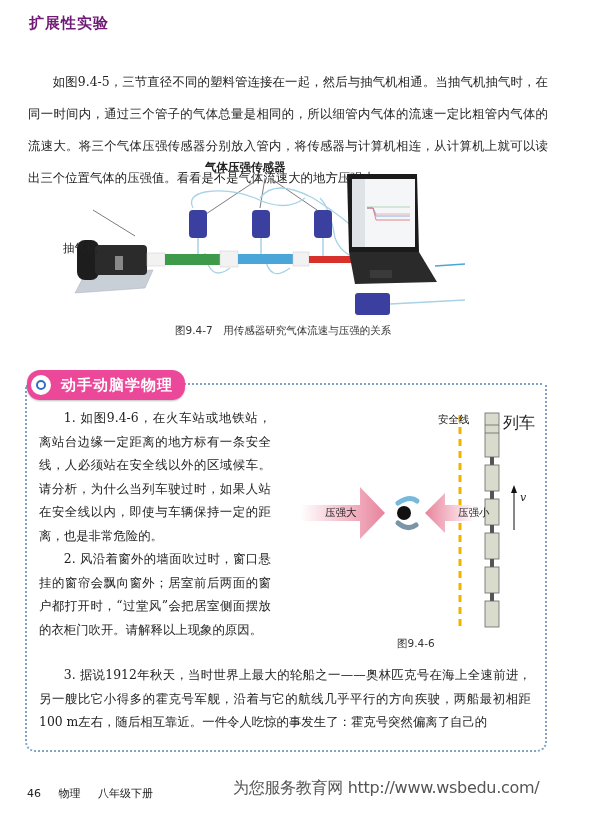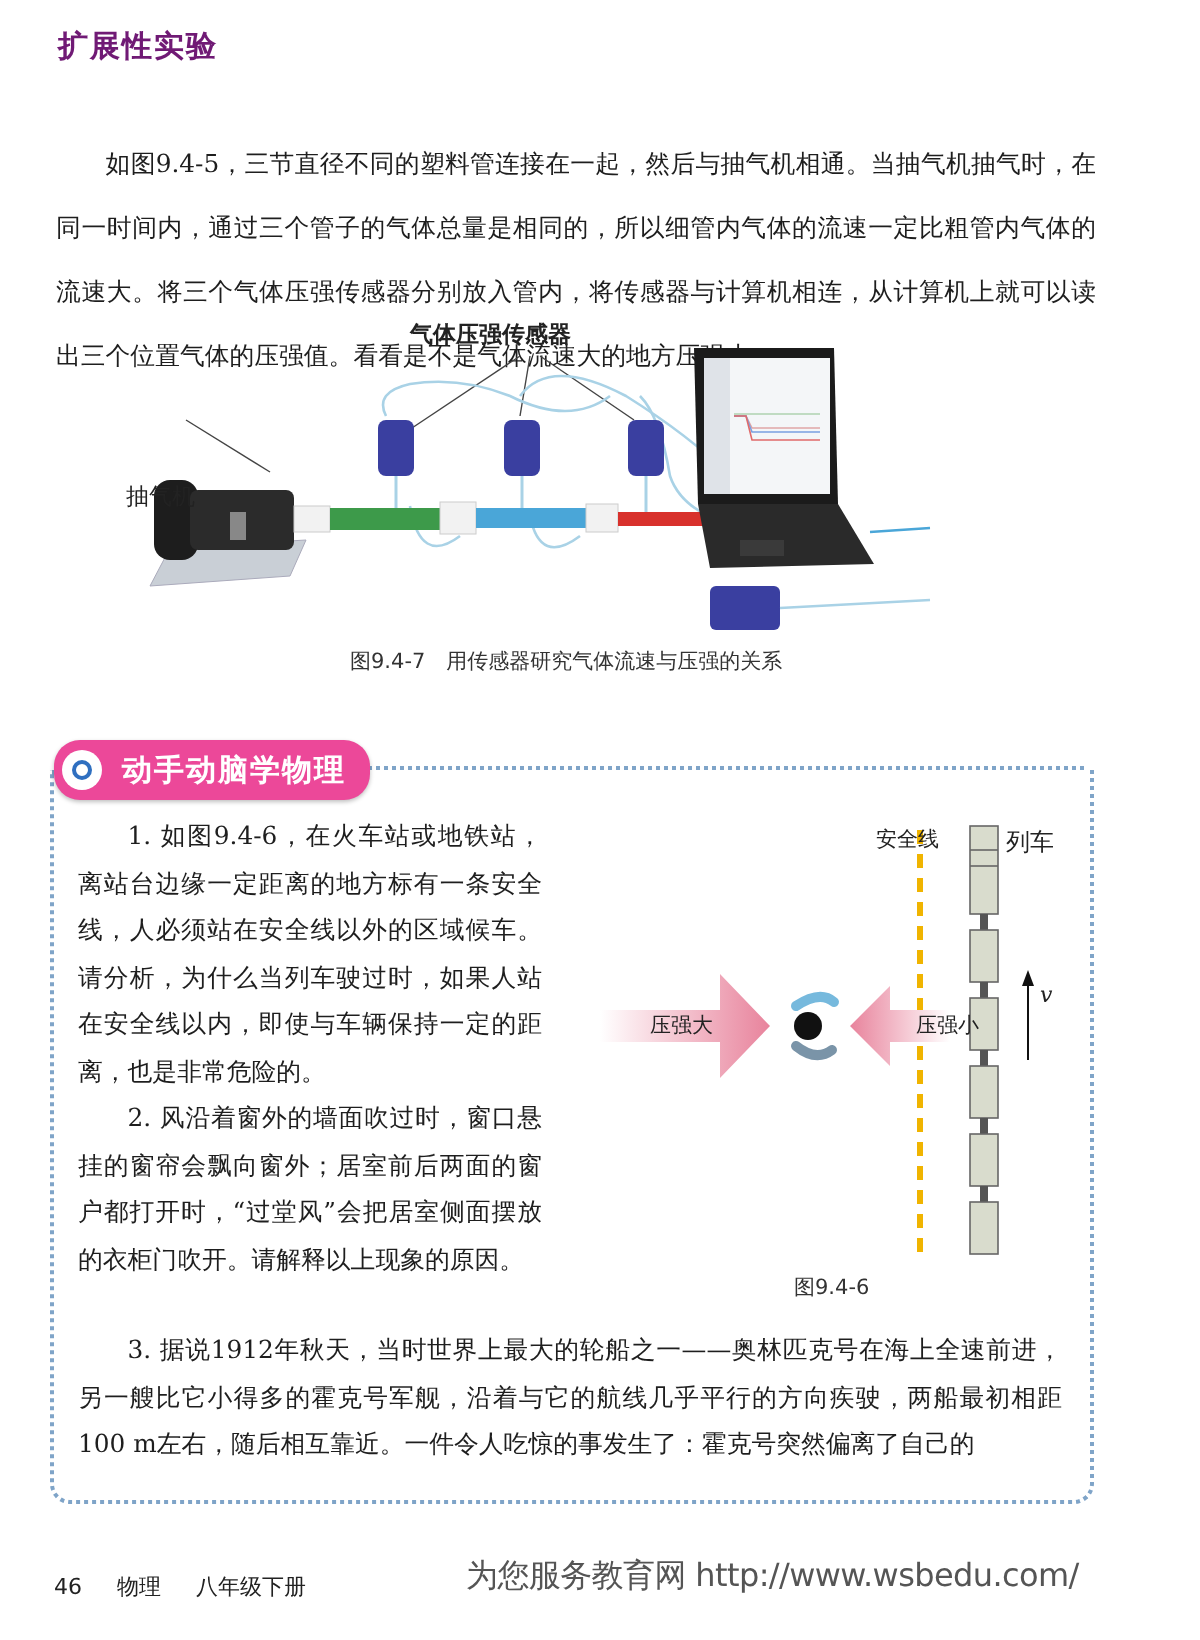--- a/index.html
+++ b/index.html
@@ -261,21 +261,21 @@
 
     <polygon points="0,100 60,100 60,82 85,108 60,134 60,116 0,116" fill="url(#gBig)"></polygon>
 
     <polygon points="175,100 145,100 145,88 125,108 145,128 145,116 175,116" fill="url(#gSmall)"></polygon>
 
     <path d="M98 98 Q110 90 117 96" stroke="#76b9dd" stroke-width="5" fill="none" stroke-linecap="round"></path>
     <path d="M98 118 Q108 126 116 120" stroke="#7a94a8" stroke-width="5" fill="none" stroke-linecap="round"></path>
     <circle cx="104" cy="108" r="7" fill="#111"></circle>
   </svg>
   <div class="fig1-label" style="left:119px; top:8px; font-size:10.5px;margin-left:19px;">安全线</div>
-  <div class="fig1-label" style="left:203px; top:8px; font-size:12px;">列车</div>
+  <div class="fig1-label" style="left:203px; top:8px; font-size:16px;">列车</div>
   <div class="fig1-label" style="left:25px; top:101px; font-size:10.5px;">压强大</div>
   <div class="fig1-label" style="left:140px; top:101px; font-size:10.5px;margin-left:18px;">压强小</div>
   <div class="fig1-label" style="left:220px; top:86px; font-size:11px; font-style:italic; font-family:'DejaVu Serif', serif;">v</div>
   <div class="fig-caption" style="left:97px; top:232px;">图9.4-6</div>
 </div>
 
 <div class="footer-page">
   <span>46</span>
   <span>物理</span>
   <span>八年级下册</span>

